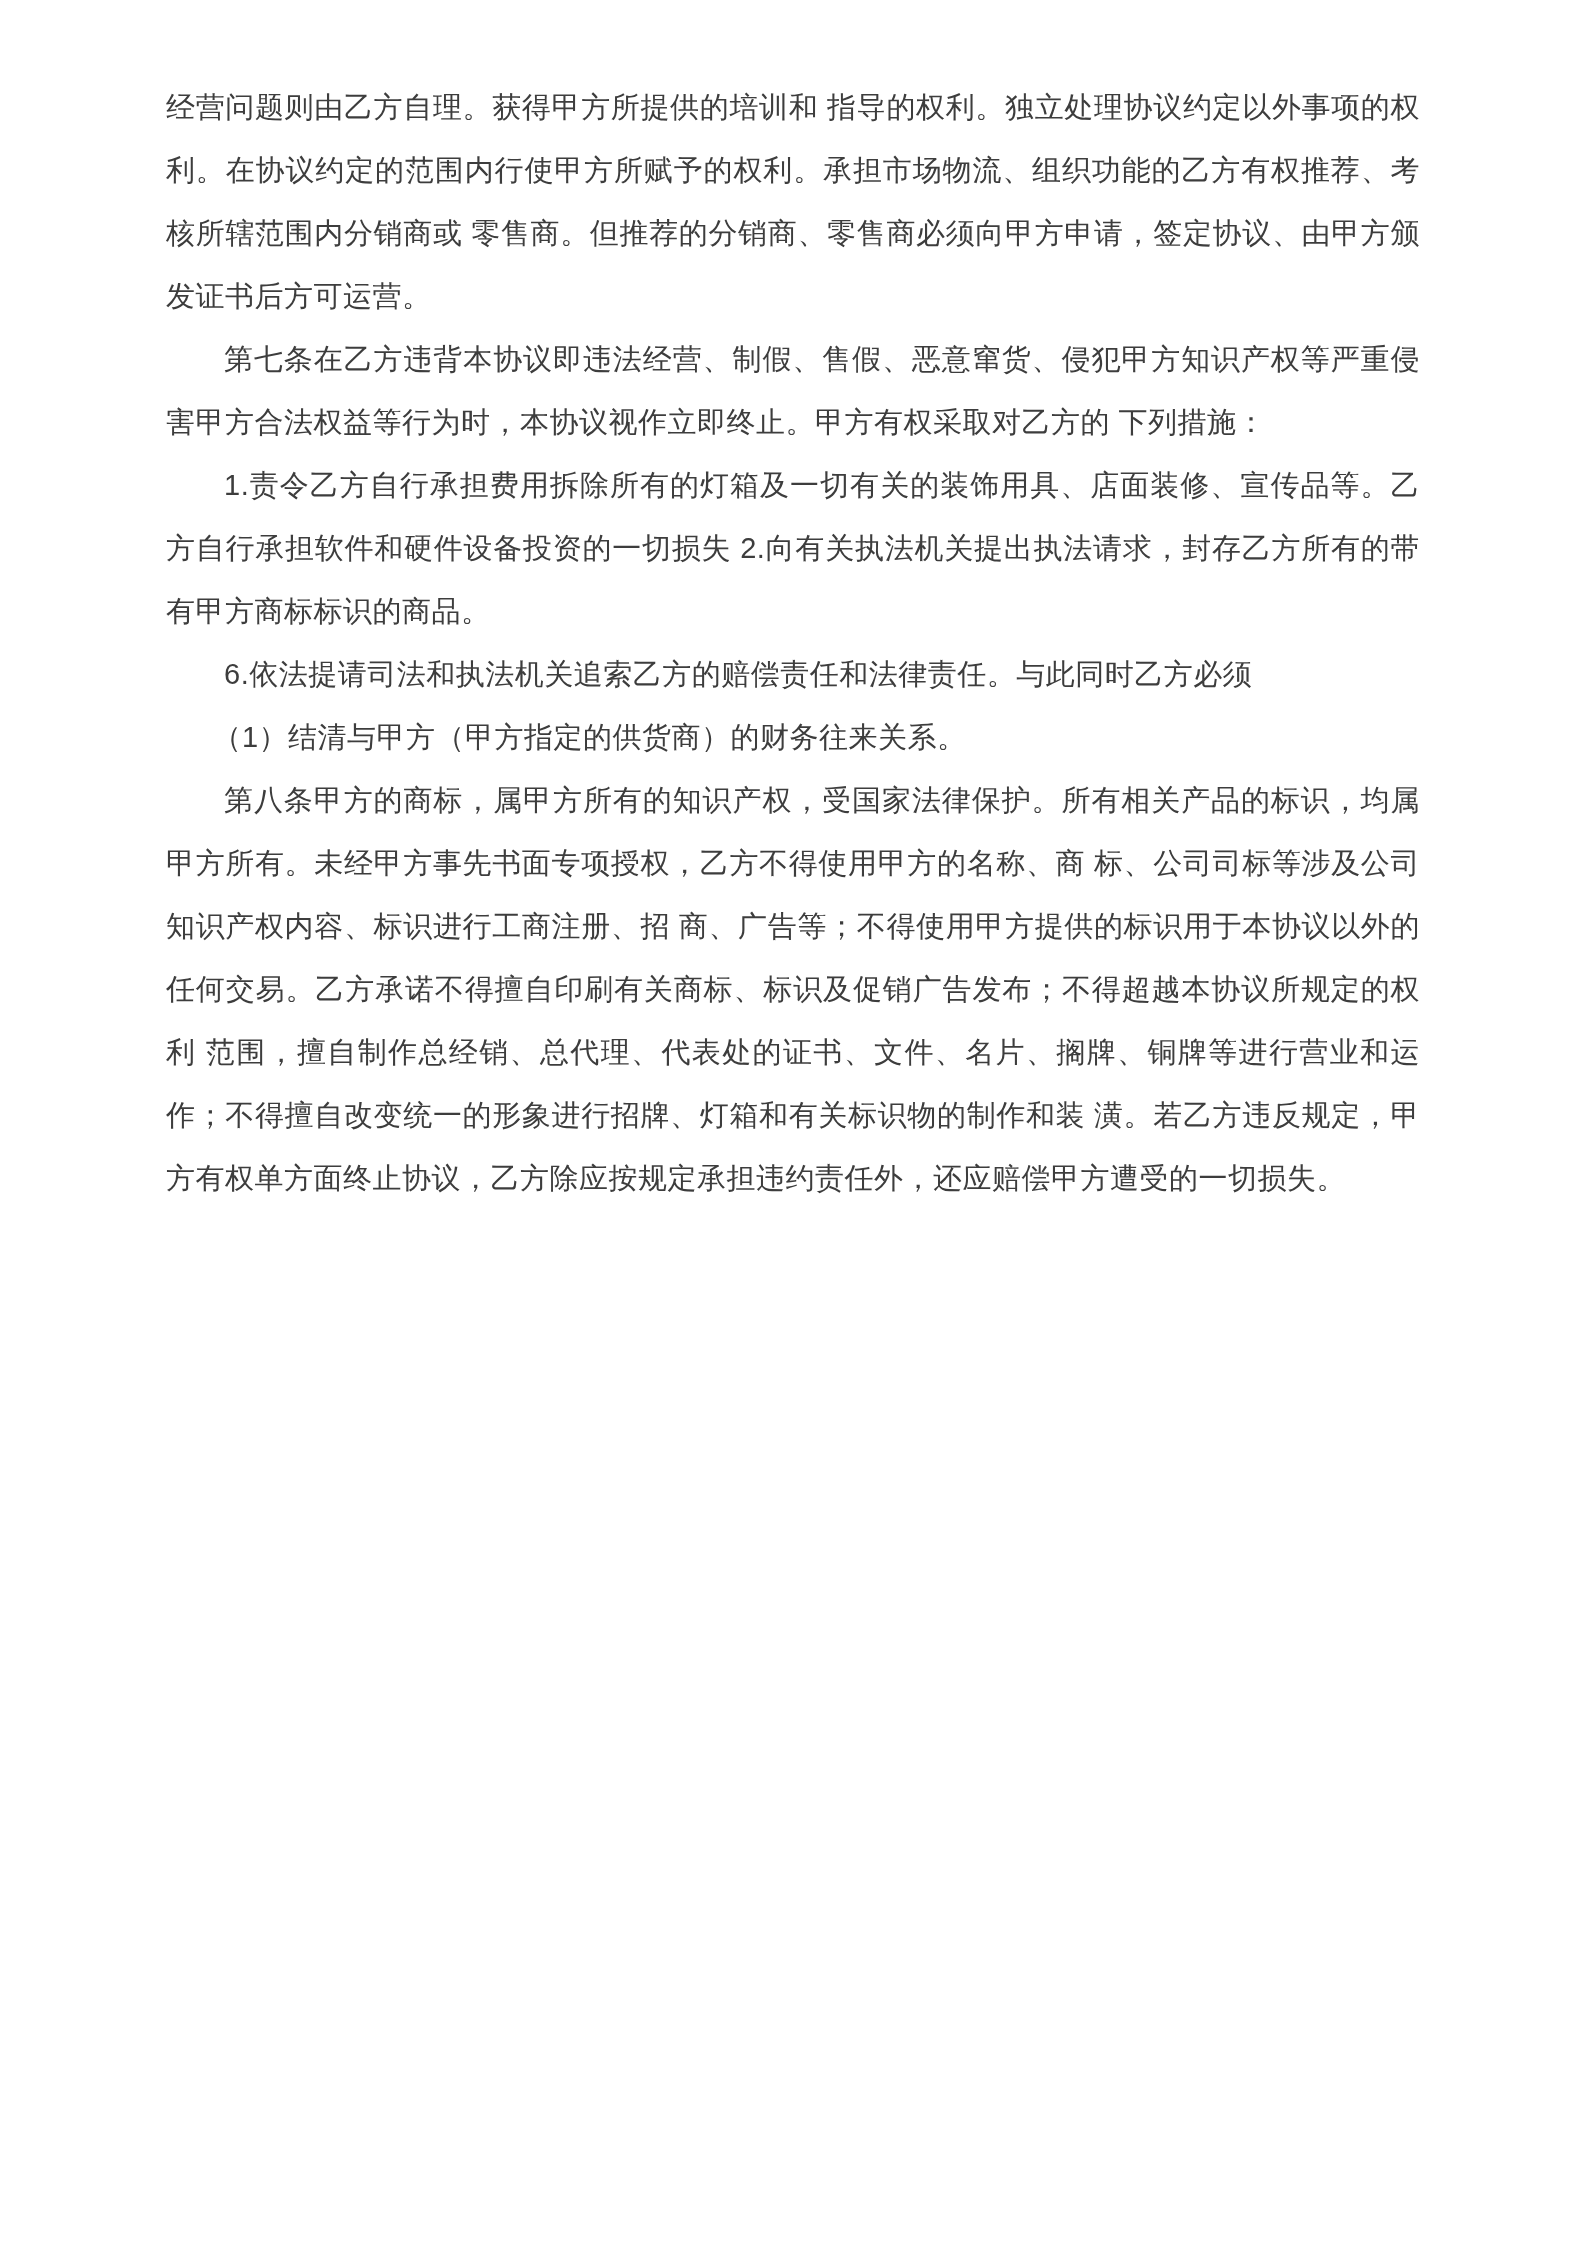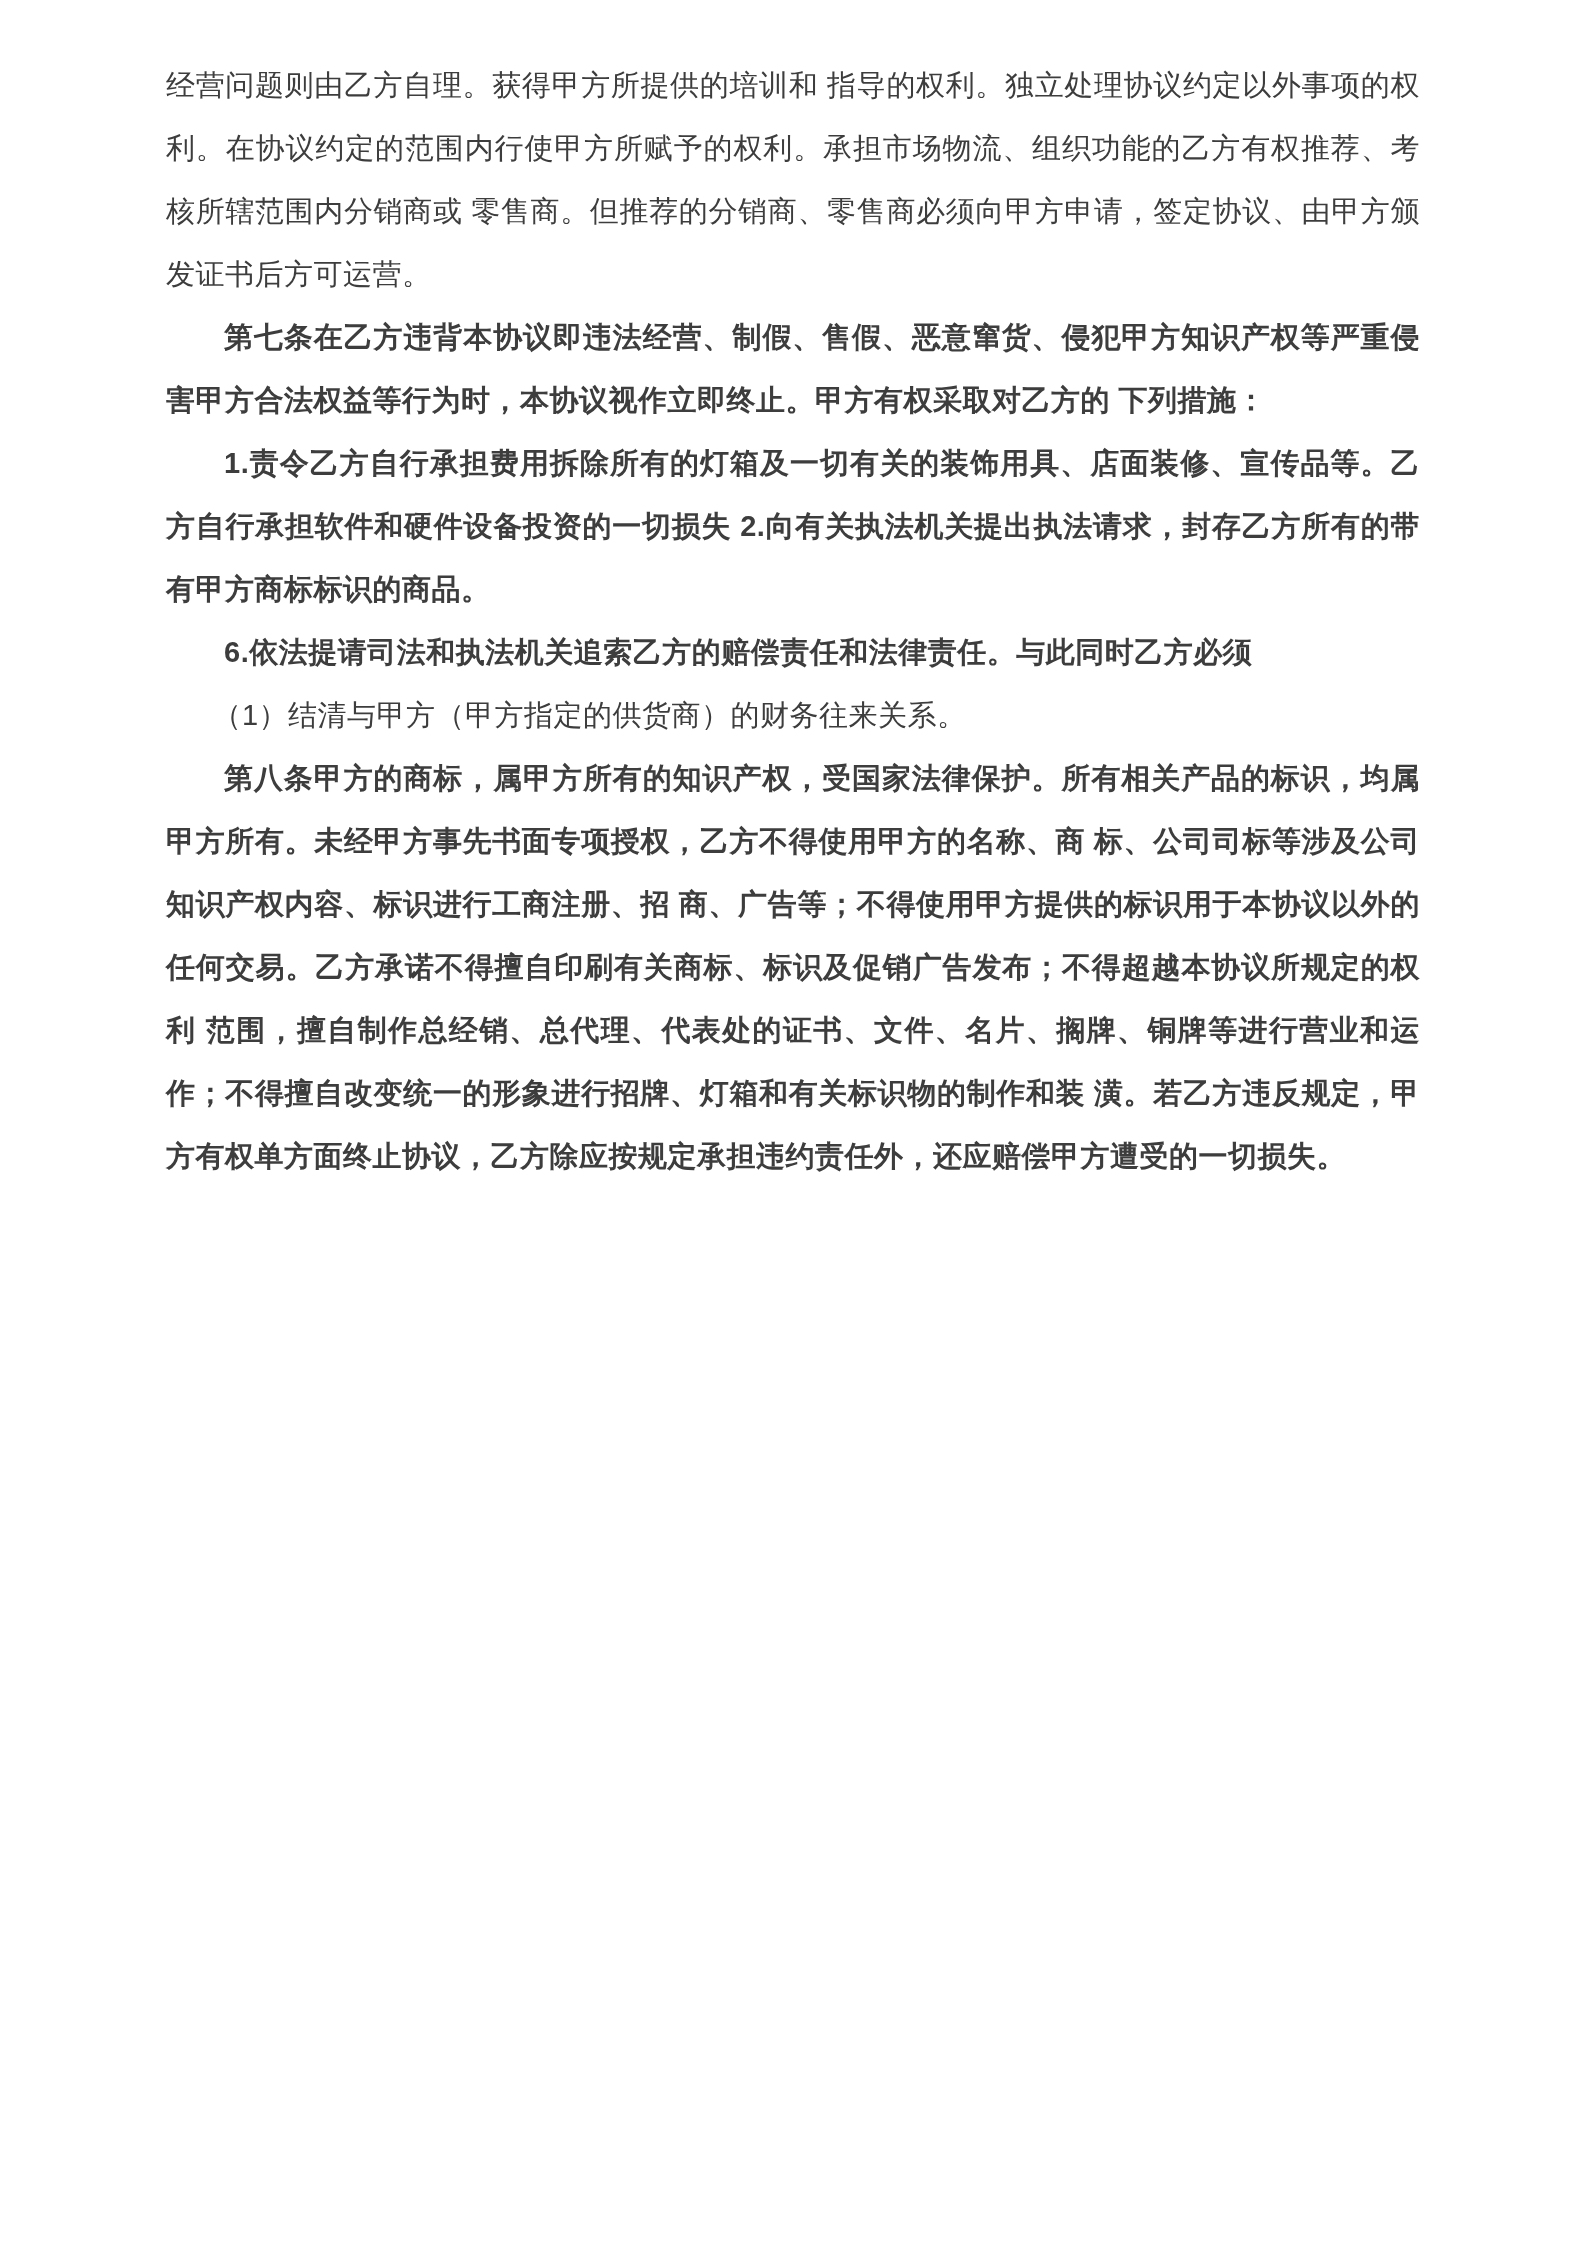--- a/index.html
+++ b/index.html
@@ -10,36 +10,36 @@
   body {
     width: 1586px;
     height: 2244px;
     box-sizing: border-box;
     font-family: "Liberation Sans", "DejaVu Sans", sans-serif;
   }
   .page {
     box-sizing: border-box;
     width: 1586px;
     height: 2244px;
-    padding: 54px 166px 100px 166px;
+    padding: 76px 166px 100px 166px;
     background: #ffffff;
     overflow: hidden;
   }
   .doc-body p {
     margin: 0;
     padding: 0;
     font-size: 29px;
     line-height: 63px;
     color: #3d3d3d;
     text-align: justify;
     letter-spacing: 0.5px;
     word-break: break-all;
   }
   .indent-0 { text-indent: 0; }
-  .indent-2 { text-indent: 2em; font-weight: bold; }
+  .indent-2 { text-indent: 2em; }
   .indent-item { text-indent: 1.6em; }
 </style>
 </head>
 <body>
 
 <div class="page">
   <div class="doc-body">
     <p class="indent-0">经营问题则由乙方自理。获得甲方所提供的培训和 指导的权利。独立处理协议约定以外事项的权利。在协议约定的范围内行使甲方所赋予的权利。承担市场物流、组织功能的乙方有权推荐、考核所辖范围内分销商或 零售商。但推荐的分销商、零售商必须向甲方申请，签定协议、由甲方颁发证书后方可运营。</p>
     <p class="indent-2">第七条在乙方违背本协议即违法经营、制假、售假、恶意窜货、侵犯甲方知识产权等严重侵害甲方合法权益等行为时，本协议视作立即终止。甲方有权采取对乙方的 下列措施：</p>
     <p class="indent-2">1.责令乙方自行承担费用拆除所有的灯箱及一切有关的装饰用具、店面装修、宣传品等。乙方自行承担软件和硬件设备投资的一切损失 2.向有关执法机关提出执法请求，封存乙方所有的带有甲方商标标识的商品。</p>

